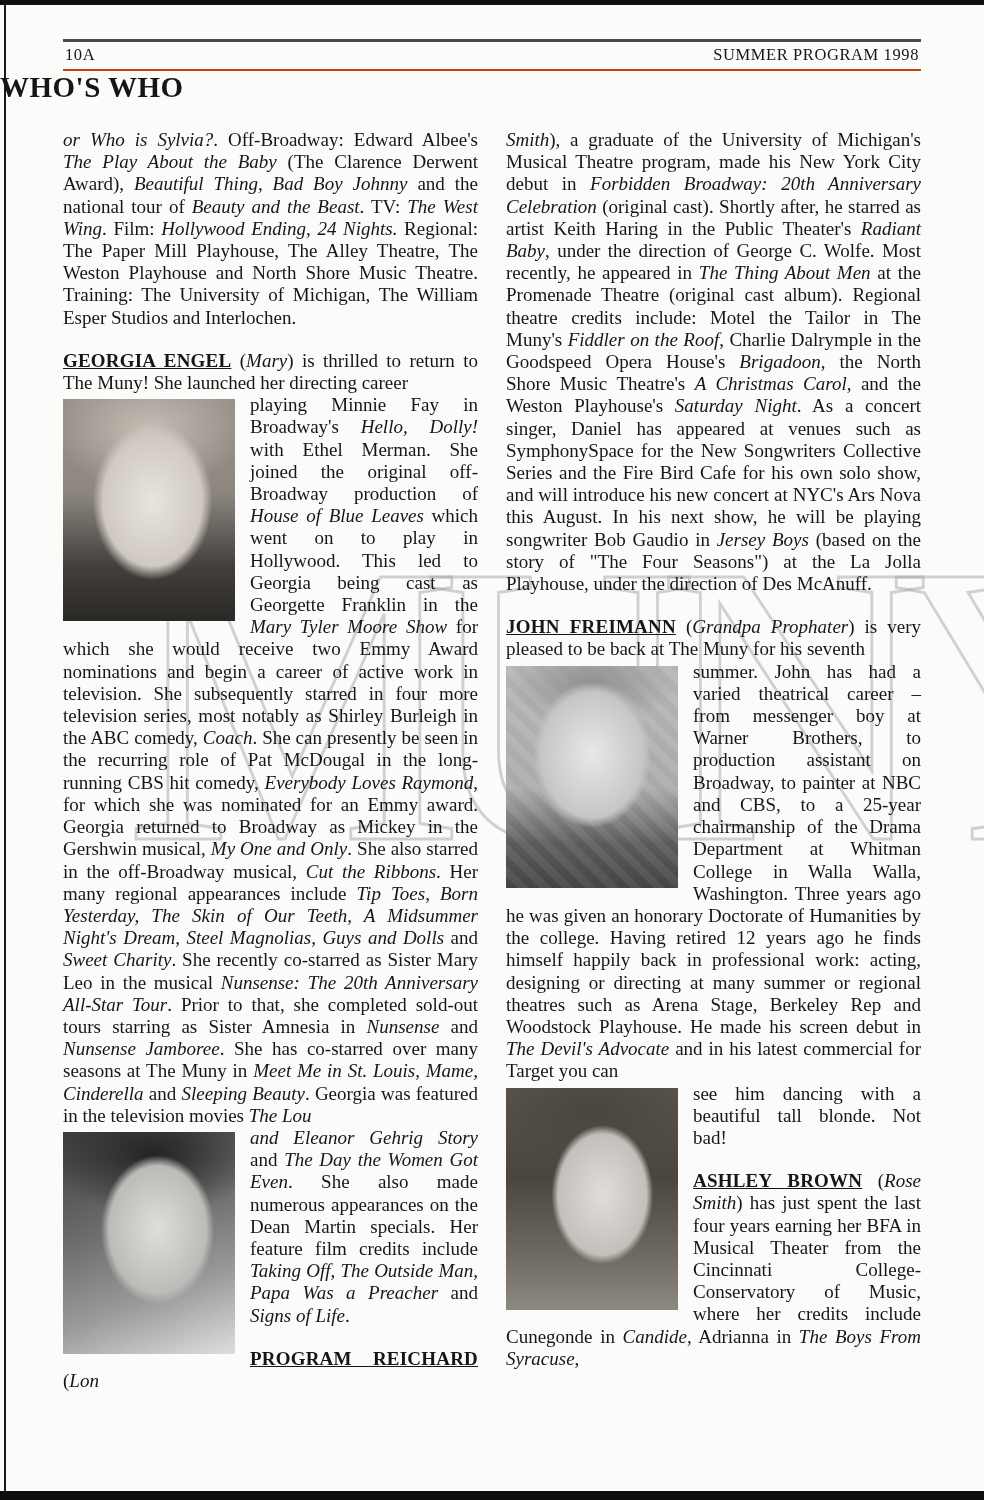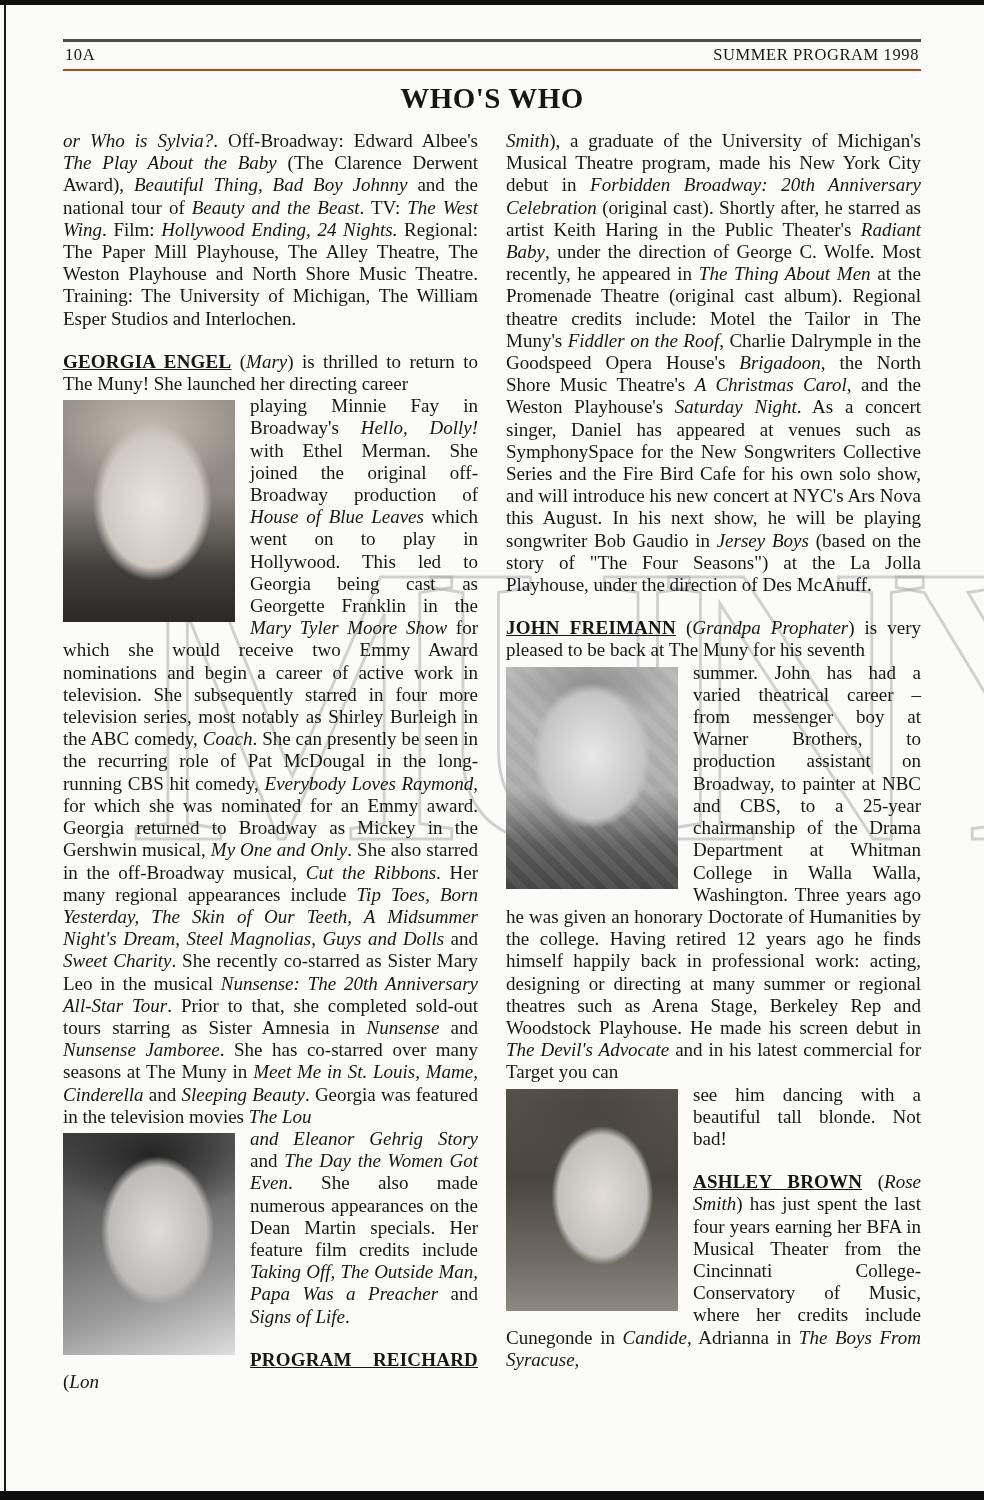--- a/index.html
+++ b/index.html
@@ -9,23 +9,23 @@
   .bar-bottom{position:absolute;bottom:0;left:0;width:100%;height:9px;background:#0d0d0d;}
   .edge-left{position:absolute;top:5px;left:4px;width:2px;height:1486px;background:#1a1a1a;}
   .watermark{position:absolute;left:125px;top:505px;font-size:400px;line-height:1;
              letter-spacing:-42px;transform:scaleX(.95);transform-origin:left top;
              color:transparent;-webkit-text-stroke:3px rgba(165,165,165,.5);
              z-index:0;pointer-events:none;user-select:none;font-weight:400;}
   .header-box{margin:39px 63px 0;border-top:3px solid #4c4c4c;border-bottom:2px solid #c2410c;
               display:flex;justify-content:space-between;align-items:center;
               padding:3px 2px 4px;position:relative;z-index:1;}
   .header-box span{font-size:16.5px;letter-spacing:.6px;}
-  h1{margin:11px 0 0;text-align:center;font-size:29px;font-weight:700;
+  h1{margin:0 0 0;text-align:left;font-size:29px;font-weight:700;
      letter-spacing:.5px;position:relative;z-index:1;}
-  .cols{display:flex;gap:28px;margin:15px 63px 0;position:relative;z-index:1;}
+  .cols{display:flex;gap:28px;margin:25px 63px 0;position:relative;z-index:1;}
   .col{flex:1;min-width:0;}
   .para{margin:0;text-align:justify;font-size:19px;line-height:22.2px;}
   .gap{margin-top:21px;}
   .seg-i{font-style:italic;}
   .seg-b{font-weight:700;letter-spacing:.2px;text-decoration:underline;}
   .seg-n{}
   .photo{float:left;width:172px;height:222px;margin:5px 15px 4px 0;}
   .photo-georgia{background:
      radial-gradient(95px 125px at 52% 46%, #e9e4de 0%, #cfc9c2 52%, rgba(0,0,0,0) 63%),
      radial-gradient(130px 85px at 50% 14%, #c4beb5 0%, rgba(0,0,0,0) 72%),

